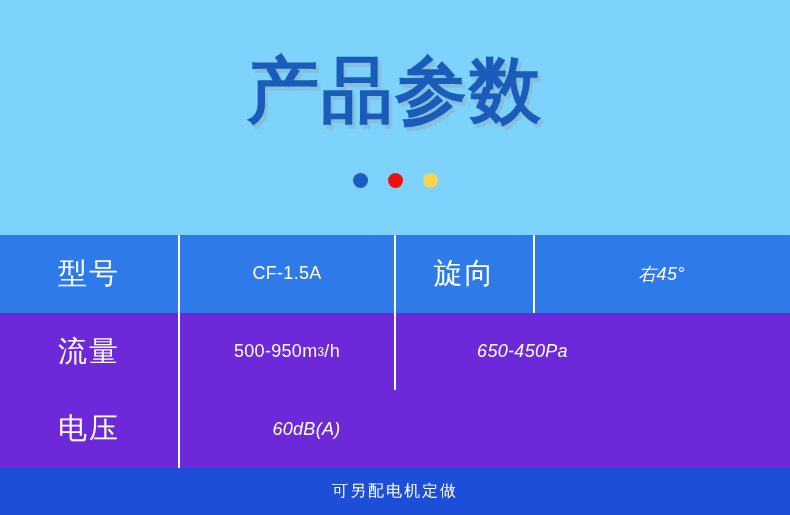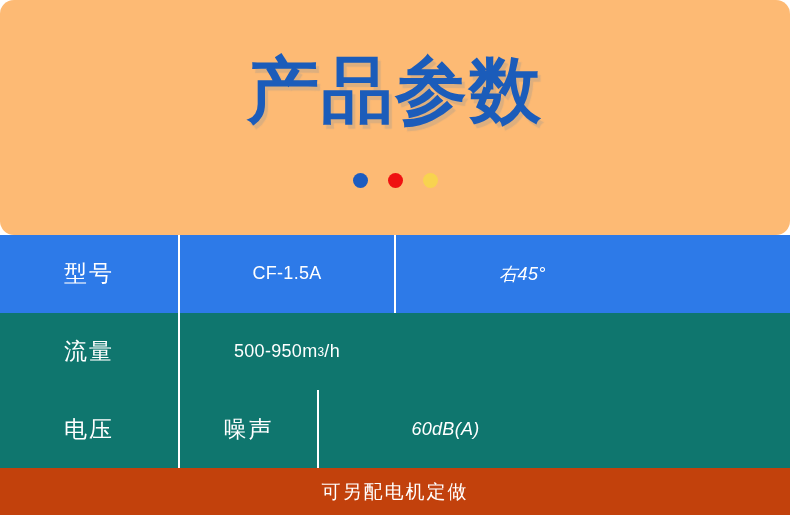--- a/index.html
+++ b/index.html
@@ -20,22 +20,21 @@
     background: #ffffff;
   }
 
   
   .header {
     position: absolute;
     left: 0;
     top: 0;
     width: 790px;
     height: 235px;
-    background: #fdba74;
-    border-radius: 14px;
+    background: #7dd3fc;
   }
   .title {
     position: absolute;
     left: 0;
     top: 47px;
     width: 790px;
     text-align: center;
     font-size: 72px;
     line-height: 86px;
     font-weight: bold;
@@ -71,59 +70,59 @@
     display: flex;
     flex-direction: column;
   }
   .spec-row {
     display: flex;
     flex: 1 1 0;
     width: 790px;
     min-height: 0;
   }
   .spec-row.light { background: #2d7ae8; }
-  .spec-row.dark  { background: #0f766e; }
+  .spec-row.dark  { background: #6d28d9; }
 
   .cell {
     display: flex;
     align-items: center;
     justify-content: center;
     color: #ffffff;
     box-sizing: border-box;
     height: 100%;
     position: relative;
   }
   .cell.label {
-    font-size: 23px;
+    font-size: 29px;
     letter-spacing: 2px;
   }
   .cell.value {
     font-size: 18px;
     letter-spacing: 0.3px;
   }
   .c1 { width: 178px; }
   .c2 { width: 216px; border-left: 2px solid #ffffff; }
   .c3 { width: 139px; border-left: 2px solid #ffffff; }
   .c4 { width: 255px; border-left: 2px solid #ffffff; font-style: italic; }
 
   .sup { font-size: 0.66em; vertical-align: super; line-height: 0; }
 
   
   .footer {
     position: absolute;
     left: 0;
     top: 468px;
     width: 790px;
     height: 47px;
-    background: #c2410c;
+    background: #1d4ed8;
     display: flex;
     align-items: center;
     justify-content: center;
     color: #ffffff;
-    font-size: 19px;
+    font-size: 16px;
     letter-spacing: 2px;
   }
 </style>
 </head>
 <body>
 
 <div class="page">
 
   <div class="header">
     <div class="title">产品参数</div>
@@ -133,36 +132,37 @@
       <span class="dot" id="dot1" style="background: rgb(239, 17, 17);"></span>
       <span class="dot" id="dot2" style="background: rgb(248, 211, 79);"></span>
     </div>
   </div>
 
   <div class="spec-table">
 
     <div class="spec-row light">
       <div class="cell label c1">型号</div>
       <div class="cell value c2">CF-1.5A</div>
+      <div class="cell label c3">旋向</div>
       <div class="cell value c4">右45°</div>
     </div>
 
     <div class="spec-row dark">
       <div class="cell label c1">流量</div>
       <div class="cell value c2">
           <span>500-950m</span>
           <span class="sup">3</span>
           <span>/h</span>
         </div>
+      <div class="cell value c4">650-450Pa</div>
     </div>
 
 
     <div class="spec-row dark">
       <div class="cell label c1">电压</div>
-      <div class="cell label c3">噪声</div>
       <div class="cell value c4">60dB(A)</div>
     </div>
 
   </div>
 
   <div class="footer">可另配电机定做</div>
 
 </div>
 
 </body></html>

